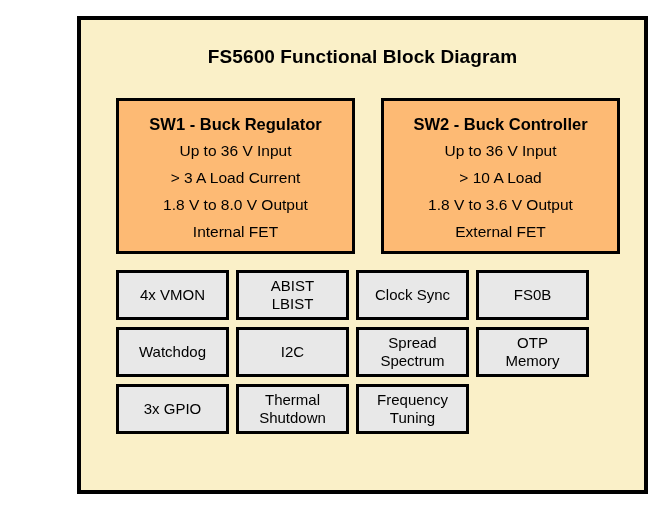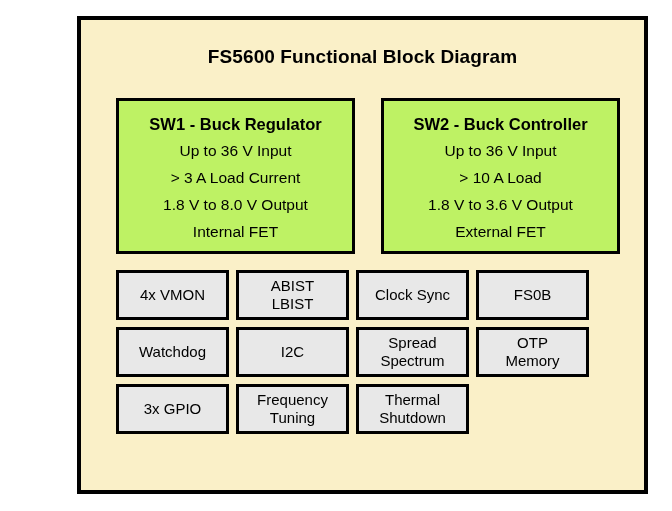--- a/index.html
+++ b/index.html
@@ -37,21 +37,21 @@
     letter-spacing: 0.1px;
   }
 
   
   .sw-block {
     position: absolute;
     top: 78px;
     width: 239px;
     height: 156px;
     box-sizing: border-box;
-    background: #bef264;
+    background: #fdba74;
     border: 3px solid #000000;
     display: flex;
     flex-direction: column;
     align-items: center;
     justify-content: flex-start;
     padding-top: 10px;
   }
   #sw-block-0 { left: 35px; }
   #sw-block-1 { left: 300px; }
 
@@ -147,22 +147,22 @@
 Spectrum</span>
       </div>
     <div class="feature-cell">
         <span>OTP
 Memory</span>
       </div>
     <div class="feature-cell">
         <span>3x GPIO</span>
       </div>
     <div class="feature-cell">
+        <span>Thermal
+Shutdown</span>
+      </div>
+    <div class="feature-cell">
         <span>Frequency
 Tuning</span>
-      </div>
-    <div class="feature-cell">
-        <span>Thermal
-Shutdown</span>
       </div>
   </div>
 
 </div>
 
 </body></html>

